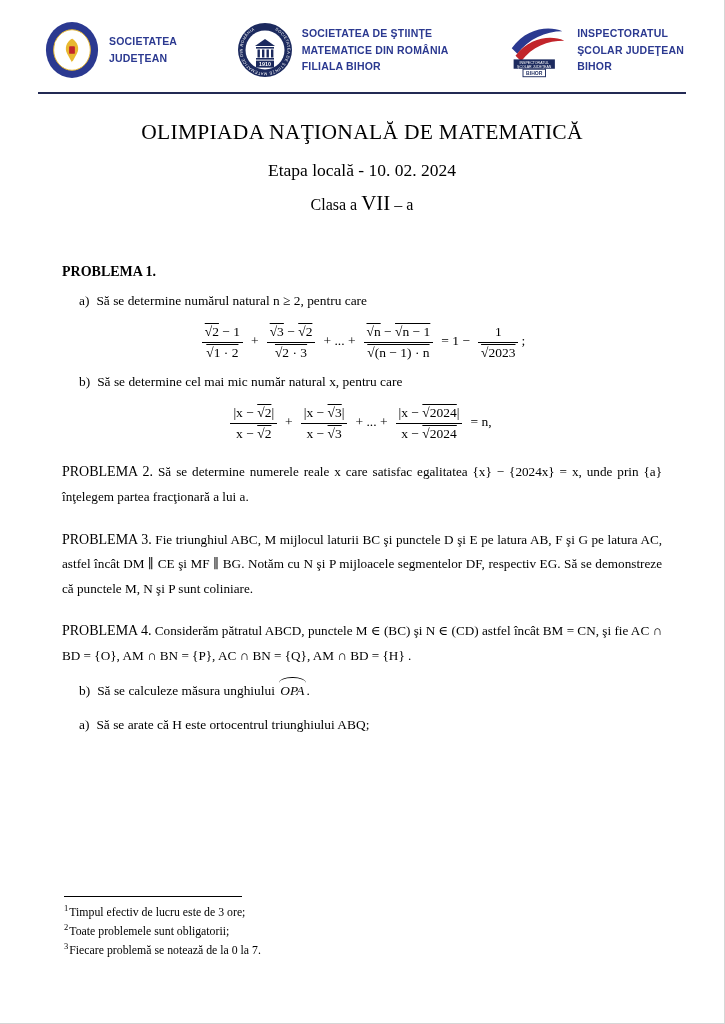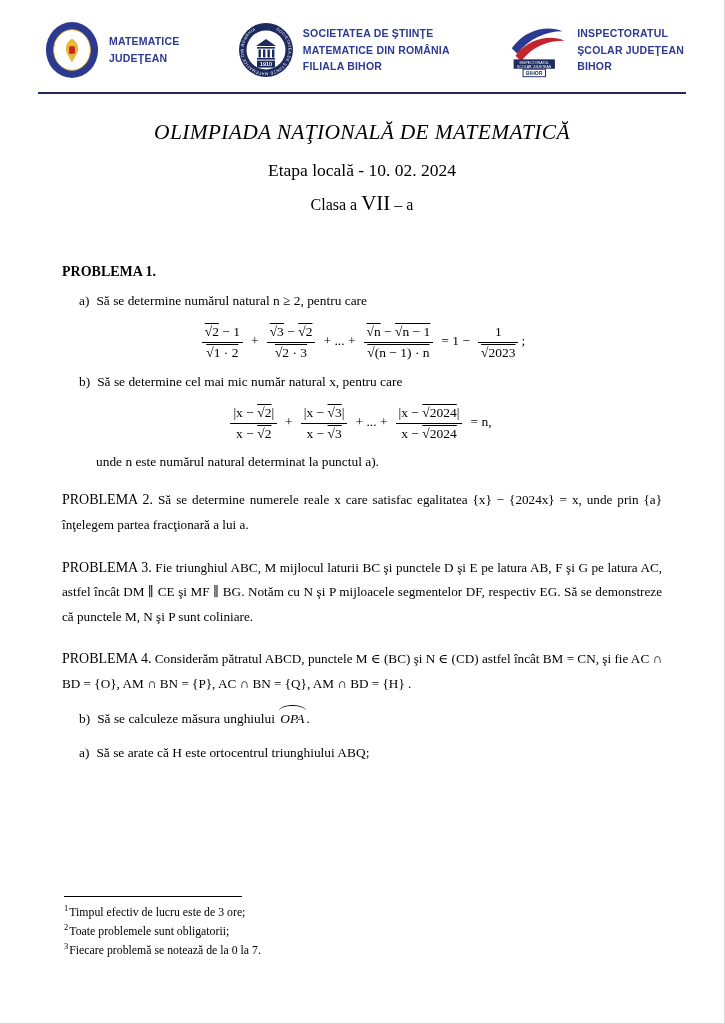--- a/index.html
+++ b/index.html
@@ -8,21 +8,21 @@
         border-right:1px solid #d6d6d6;border-bottom:1px solid #d6d6d6;box-sizing:border-box;}
   
   .hdr{display:flex;align-items:center;justify-content:space-between;padding:20px 40px 8px 44px;}
   .org{display:flex;align-items:center;gap:9px;}
   .org-name{font-family:"Liberation Sans",sans-serif;font-weight:bold;color:#2b3990;
             font-size:10.5px;line-height:1.6;letter-spacing:.2px;}
   .center{text-align:left;}
   .rule{height:2px;background:#232a54;margin:4px 38px 0 38px;}
   
   .content{padding:0 62px;}
-  .t1{margin:26px 0 0;text-align:center;font-size:21.5px;font-weight:normal;letter-spacing:.3px;font-style:italic;}
+  .t1{margin:26px 0 0;text-align:center;font-size:21.5px;font-weight:normal;letter-spacing:.3px;}
   .t2{margin-top:15px;text-align:center;font-size:17.5px;}
   .t3{margin-top:10px;text-align:center;font-size:16px;}
   .roman{font-size:21px;}
   
   .plabel{font-weight:bold;font-size:14px;margin-top:48px;}
   .plabel-inline{font-weight:normal;font-size:14px;}
   .item{margin:13px 0 0 17px;font-size:13.4px;}
   .ilabel{margin-right:7px;}
   .eq{text-align:center;margin:14px 0 12px;font-size:13.5px;}
   .frac{display:inline-block;vertical-align:middle;text-align:center;margin:0 3px;line-height:1.3;}
@@ -60,21 +60,21 @@
         <path d="M29 19 c-6 4 -8 10 -5 16 l5 9 5 -9 c3 -6 1 -12 -5 -16 z" fill="#e8b830"></path>
         <rect x="26" y="27" width="6" height="8" rx="1" fill="#c2252b"></rect>
         <text font-family="Liberation Sans, sans-serif" font-size="6.2" font-weight="bold" fill="#ffffff">
           <textPath href="#gt" startOffset="50%" text-anchor="middle">GUVERNUL</textPath>
         </text>
         <text font-family="Liberation Sans, sans-serif" font-size="6.2" font-weight="bold" fill="#ffffff">
           <textPath href="#gb" startOffset="50%" text-anchor="middle">ROMÂNIEI</textPath>
         </text>
       </svg>
       <div class="org-name">
-        <div>MATEMATICE</div>
+        <div>SOCIETATEA</div>
         <div>JUDEŢEAN</div>
       </div>
     </div>
 
     <div class="org">
       <svg width="56" height="56" viewBox="0 0 56 56">
         <defs>
           <path id="sring" d="M 28,5.5 a 22.5,22.5 0 1 1 -0.05,0" fill="none"></path>
         </defs>
         <circle cx="28" cy="28" r="27" fill="#1c2a5e"></circle>
@@ -140,21 +140,20 @@
       </div>
 
       <div class="item">
         <span class="ilabel">b)</span><span>Să se determine cel mai mic număr natural x, pentru care</span>
       </div>
 
       <div class="eq">
         <span class="frac"><span class="num"><span>|x − </span><span class="rt">√2</span><span>|</span></span><span class="den"><span>x − </span><span class="rt">√2</span></span></span><span class="op">+</span><span class="frac"><span class="num"><span>|x − </span><span class="rt">√3</span><span>|</span></span><span class="den"><span>x − </span><span class="rt">√3</span></span></span><span class="op">+ ... +</span><span class="frac"><span class="num"><span>|x − </span><span class="rt">√2024</span><span>|</span></span><span class="den"><span>x − </span><span class="rt">√2024</span></span></span><span class="op">= n,</span>
       </div>
 
-      <div class="cont">unde n este numărul natural determinat la punctul a).</div>
     </section>
 
     <section class="para">
       <span class="plabel-inline">PROBLEMA 2.</span>
       <span>Să se determine numerele reale x care satisfac egalitatea {x} − {2024x} = x, unde prin {a} înţelegem partea fracţionară a lui a.</span>
     </section>
 
     <section class="para">
       <span class="plabel-inline">PROBLEMA 3.</span>
       <span>Fie triunghiul ABC, M mijlocul laturii BC şi punctele D şi E pe latura AB, F şi G pe latura AC, astfel încât DM ∥ CE şi MF ∥ BG. Notăm cu N şi P mijloacele segmentelor DF, respectiv EG. Să se demonstreze că punctele M, N şi P sunt coliniare.</span>

